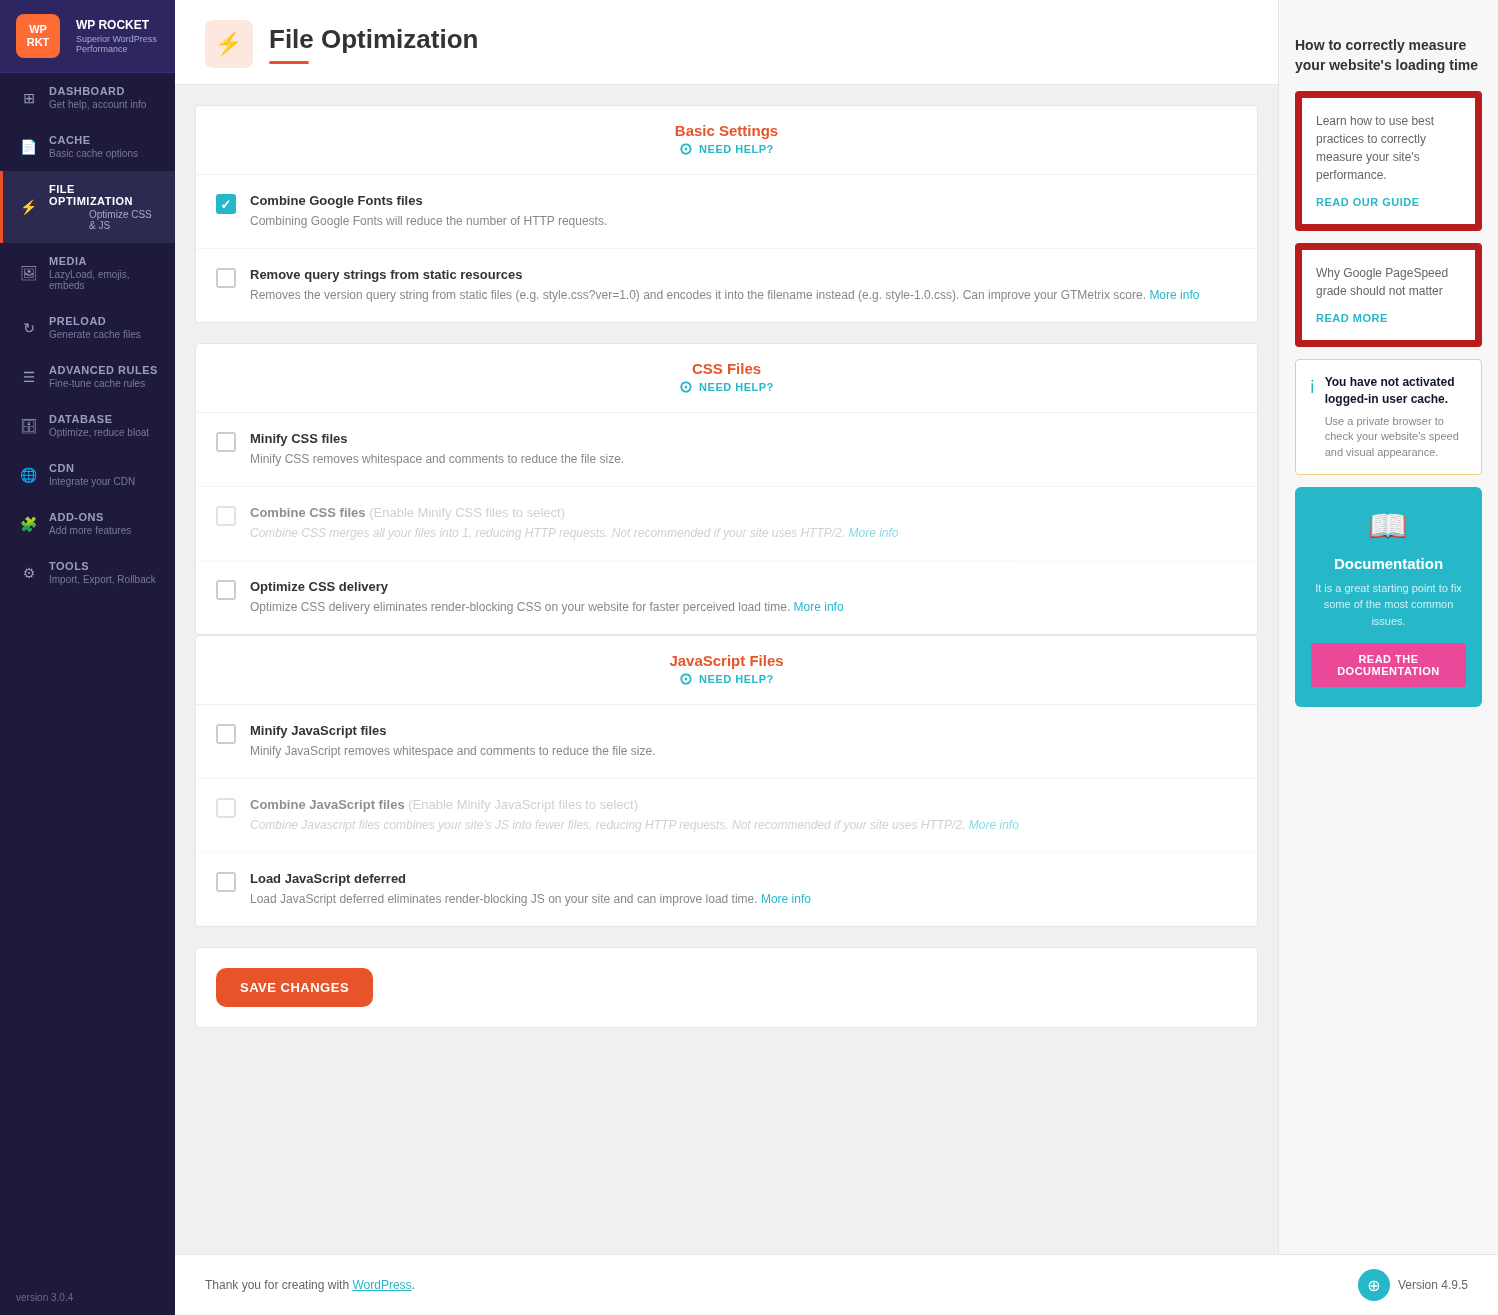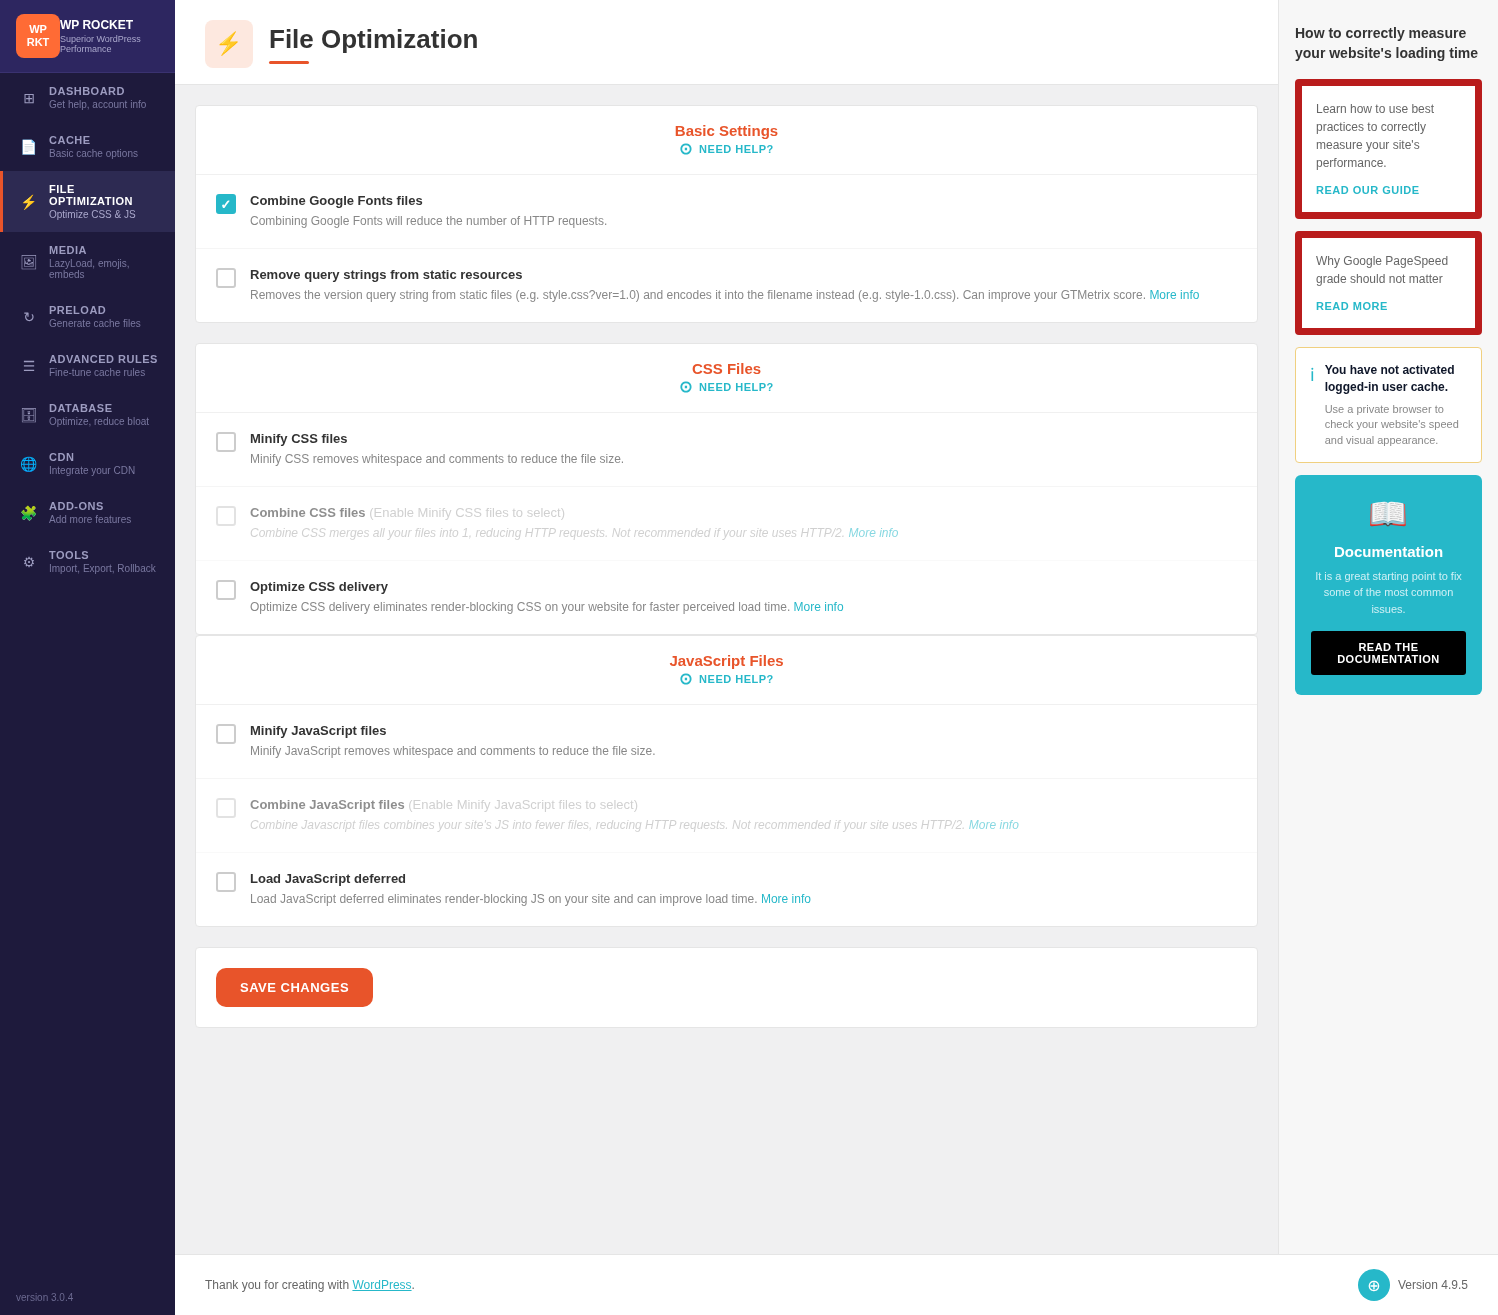--- a/index.html
+++ b/index.html
@@ -14,21 +14,21 @@
       min-height: 1250px;
       display: flex;
       flex-direction: column;
       flex-shrink: 0;
     }
     .sidebar-logo {
       background: #2d2660;
       padding: 14px 16px;
       display: flex;
       align-items: center;
-      gap: 0;
+      gap: 16px;
       border-bottom: 1px solid #3a3270;
     }
     .logo-icon {
       width: 44px;
       height: 44px;
       background: #ff6b35;
       border-radius: 8px;
       display: flex; align-items: center; justify-content: center;
       font-weight: 900; color: white; font-size: 11px; text-align: center; line-height: 1.2;
       flex-shrink: 0;
@@ -47,21 +47,21 @@
       gap: 10px;
       text-decoration: none;
     }
     .nav-item.active {
       background: #2d2a52;
       color: #fff;
       border-left-color: #e8542a;
     }
     .nav-item-text .nav-title { font-size: 11px; font-weight: 700; color: inherit; text-transform: uppercase; letter-spacing: 0.5px; }
     .nav-item-text .nav-sub { font-size: 10px; color: #7a78a0; margin-top: 2px; }
-    .nav-item.active .nav-sub { color: #aaa8cc; }
+    .nav-item.active .nav-sub { color: #aaa8cc; margin-left: 40px; }
     .nav-icon { width: 20px; text-align: center; font-size: 14px; flex-shrink: 0; }
 
     .sidebar-version { padding: 12px 16px; color: #6b6990; font-size: 10px; }
 
     
     .main-content {
       flex: 1;
       display: flex;
       flex-direction: column;
       min-width: 0;
@@ -154,21 +154,21 @@
       letter-spacing: 0.5px;
       border-radius: 10px;
       cursor: pointer;
     }
 
     
     .right-sidebar {
       width: 220px;
       flex-shrink: 0;
       background: #f7f7f7;
-      padding: 24px 16px;
+      padding: 36px 16px;
       border-left: 1px solid #e5e5e5;
     }
     .right-sidebar-title { font-size: 14px; font-weight: 700; color: #333; line-height: 1.4; margin-bottom: 16px; }
 
     .tip-card {
       background: white;
       border: 7px solid #b91c1c;
       border-radius: 4px;
       padding: 14px;
       margin-bottom: 12px;
@@ -193,21 +193,21 @@
       background: #26b8c9;
       border-radius: 6px;
       padding: 20px 16px;
       text-align: center;
       margin-bottom: 12px;
     }
     .doc-icon { font-size: 32px; color: white; margin-bottom: 10px; }
     .doc-title { font-size: 15px; font-weight: 700; color: white; margin-bottom: 8px; }
     .doc-desc { font-size: 11px; color: #d0f0f5; margin-bottom: 14px; line-height: 1.5; }
     .doc-btn {
-      background: #000000;
+      background: #ec4899;
       color: white;
       border: none;
       padding: 10px 14px;
       font-size: 11px;
       font-weight: 700;
       text-transform: uppercase;
       letter-spacing: 0.5px;
       border-radius: 3px;
       cursor: pointer;
       width: 100%;

